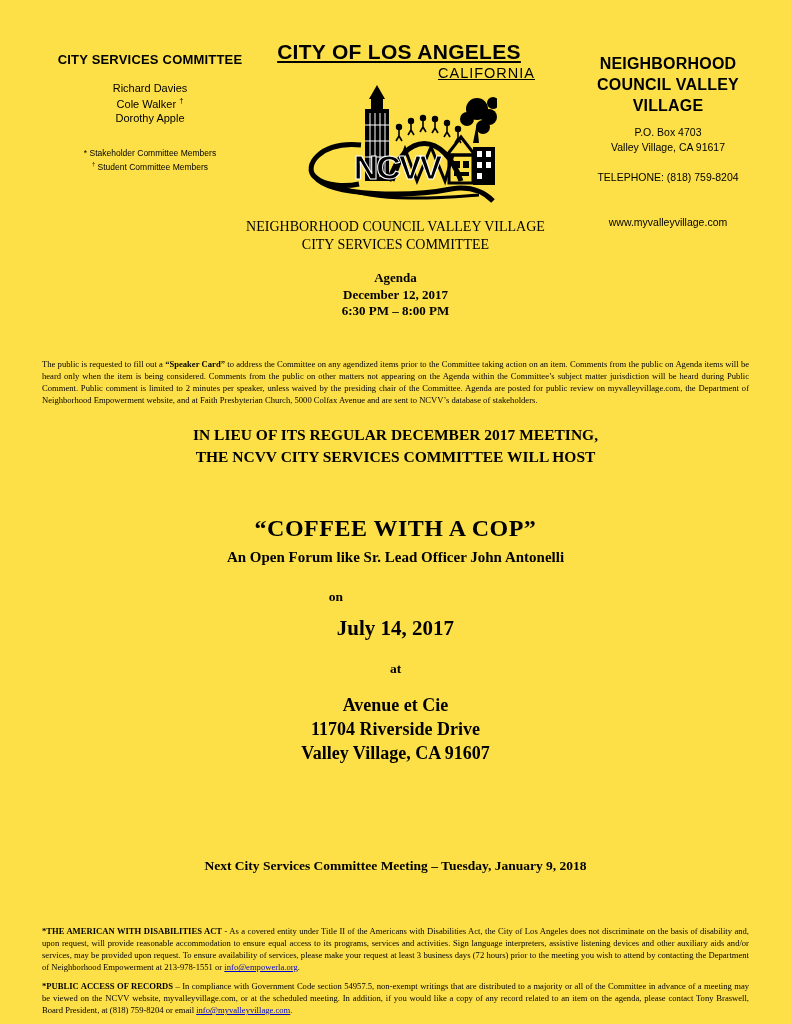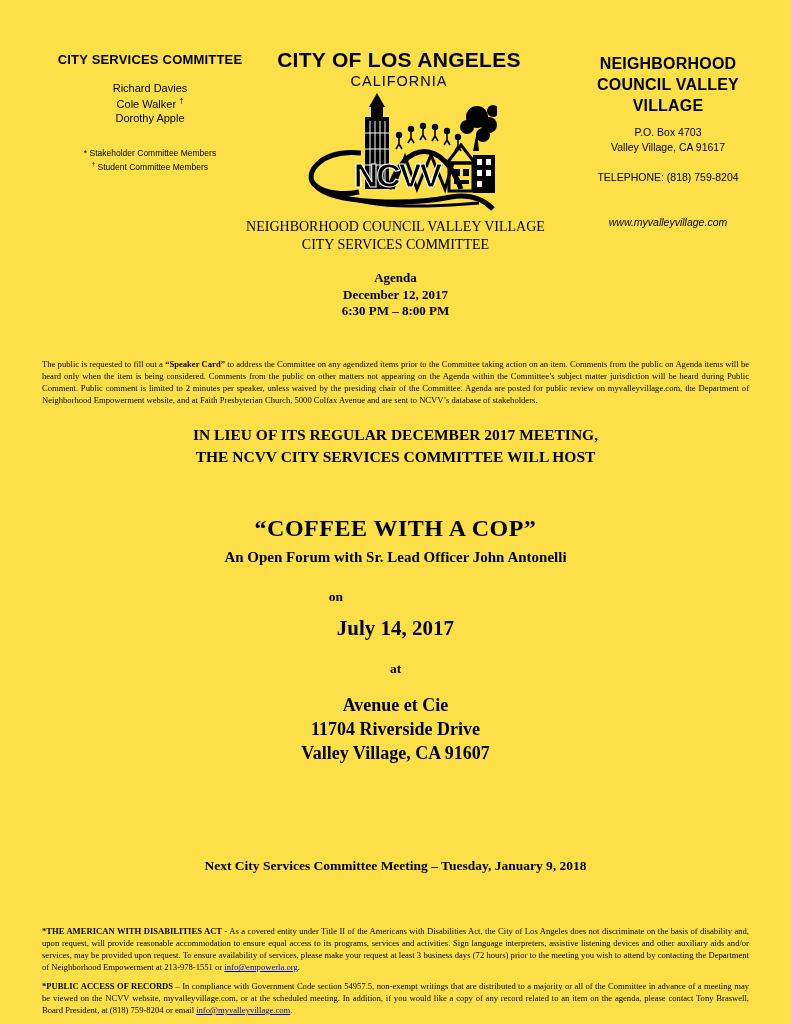--- a/index.html
+++ b/index.html
@@ -11,31 +11,31 @@
   .b{font-weight:bold;}
 
   
   .hdr-left{top:52px;left:38px;width:224px;}
   .hdr-left .title{font-size:13px;font-weight:bold;letter-spacing:.2px;}
   .hdr-left .members{margin-top:14px;font-size:11px;line-height:1.32;}
   .hdr-left .footnotes{margin-top:22px;font-size:8.5px;line-height:1.45;}
   sup{font-size:70%;}
 
   
-  .hdr-center{top:48px;left:263px;width:272px;}
+  .hdr-center{top:40px;left:263px;width:272px;text-decoration:underline;}
   .hdr-center .city{font-size:21px;font-weight:bold;letter-spacing:.3px;}
-  .hdr-center .state{font-size:14.5px;letter-spacing:1px;margin-top:1px;}
+  .hdr-center .state{font-size:14.5px;letter-spacing:1px;margin-top:1px;text-align:right;}
   .logo{margin-top:2px;}
 
   
   .hdr-right{top:54px;left:578px;width:180px;}
   .hdr-right .title{font-size:16px;font-weight:bold;line-height:1.3;letter-spacing:.2px;}
   .hdr-right .addr{font-size:10.5px;line-height:1.35;margin-top:9px;}
   .hdr-right .tel{font-size:10.5px;margin-top:17px;}
-  .hdr-right .web{font-size:10.5px;margin-top:33px;font-style:italic;}
+  .hdr-right .web{font-size:10.5px;margin-top:33px;}
 
   
   .title-block{top:218px;left:0;width:791px;font-size:14px;font-weight:normal;line-height:1.32;}
   .agenda-block{top:270px;left:0;width:791px;font-size:13px;font-weight:bold;line-height:1.28;}
 
   .notice{top:349px;left:42px;width:707px;font-size:8.6px;line-height:1.4;text-align:justify;}
 
   .inlieu{top:424px;left:0;width:791px;font-size:15.5px;font-weight:bold;line-height:1.4;}
 
   .event-title{top:515px;left:0;width:791px;font-size:24px;font-weight:bold;letter-spacing:.5px;}
@@ -193,21 +193,21 @@
   </div>
 
   <p class="abs notice"><span>The public is requested to fill out a </span><span class="b">“Speaker Card”</span><span> to address the Committee on any agendized items prior to the Committee taking action on an item.  Comments from the public on Agenda items will be heard only when the item is being considered.  Comments from the public on other matters not appearing on the Agenda within the Committee’s subject matter jurisdiction will be heard during Public Comment.  Public comment is limited to 2 minutes per speaker, unless waived by the presiding chair of the Committee.  Agenda are posted for public review on myvalleyvillage.com, the Department of Neighborhood Empowerment website, and at Faith Presbyterian Church, 5000 Colfax Avenue and are sent to NCVV’s database of stakeholders.</span></p>
 
   <div class="abs ctr inlieu">
     <div>IN LIEU OF ITS REGULAR DECEMBER 2017 MEETING,</div>
     <div>THE NCVV CITY SERVICES COMMITTEE WILL HOST</div>
   </div>
 
   <div class="abs ctr event-title">“COFFEE WITH A COP”</div>
-  <div class="abs ctr event-sub">An Open Forum with Sr. Lead Officer John Antonelli</div>
+  <div class="abs ctr event-sub">An Open Forum like Sr. Lead Officer John Antonelli</div>
   <div class="abs ctr word-on">on</div>
   <div class="abs ctr event-date">July 14, 2017</div>
   <div class="abs ctr word-at">at</div>
   <div class="abs ctr venue">
     <div>Avenue et Cie</div>
     <div>11704 Riverside Drive</div>
     <div>Valley Village, CA 91607</div>
   </div>
 
   <div class="abs ctr next-meeting">Next City Services Committee Meeting  –  Tuesday, January 9, 2018</div>

